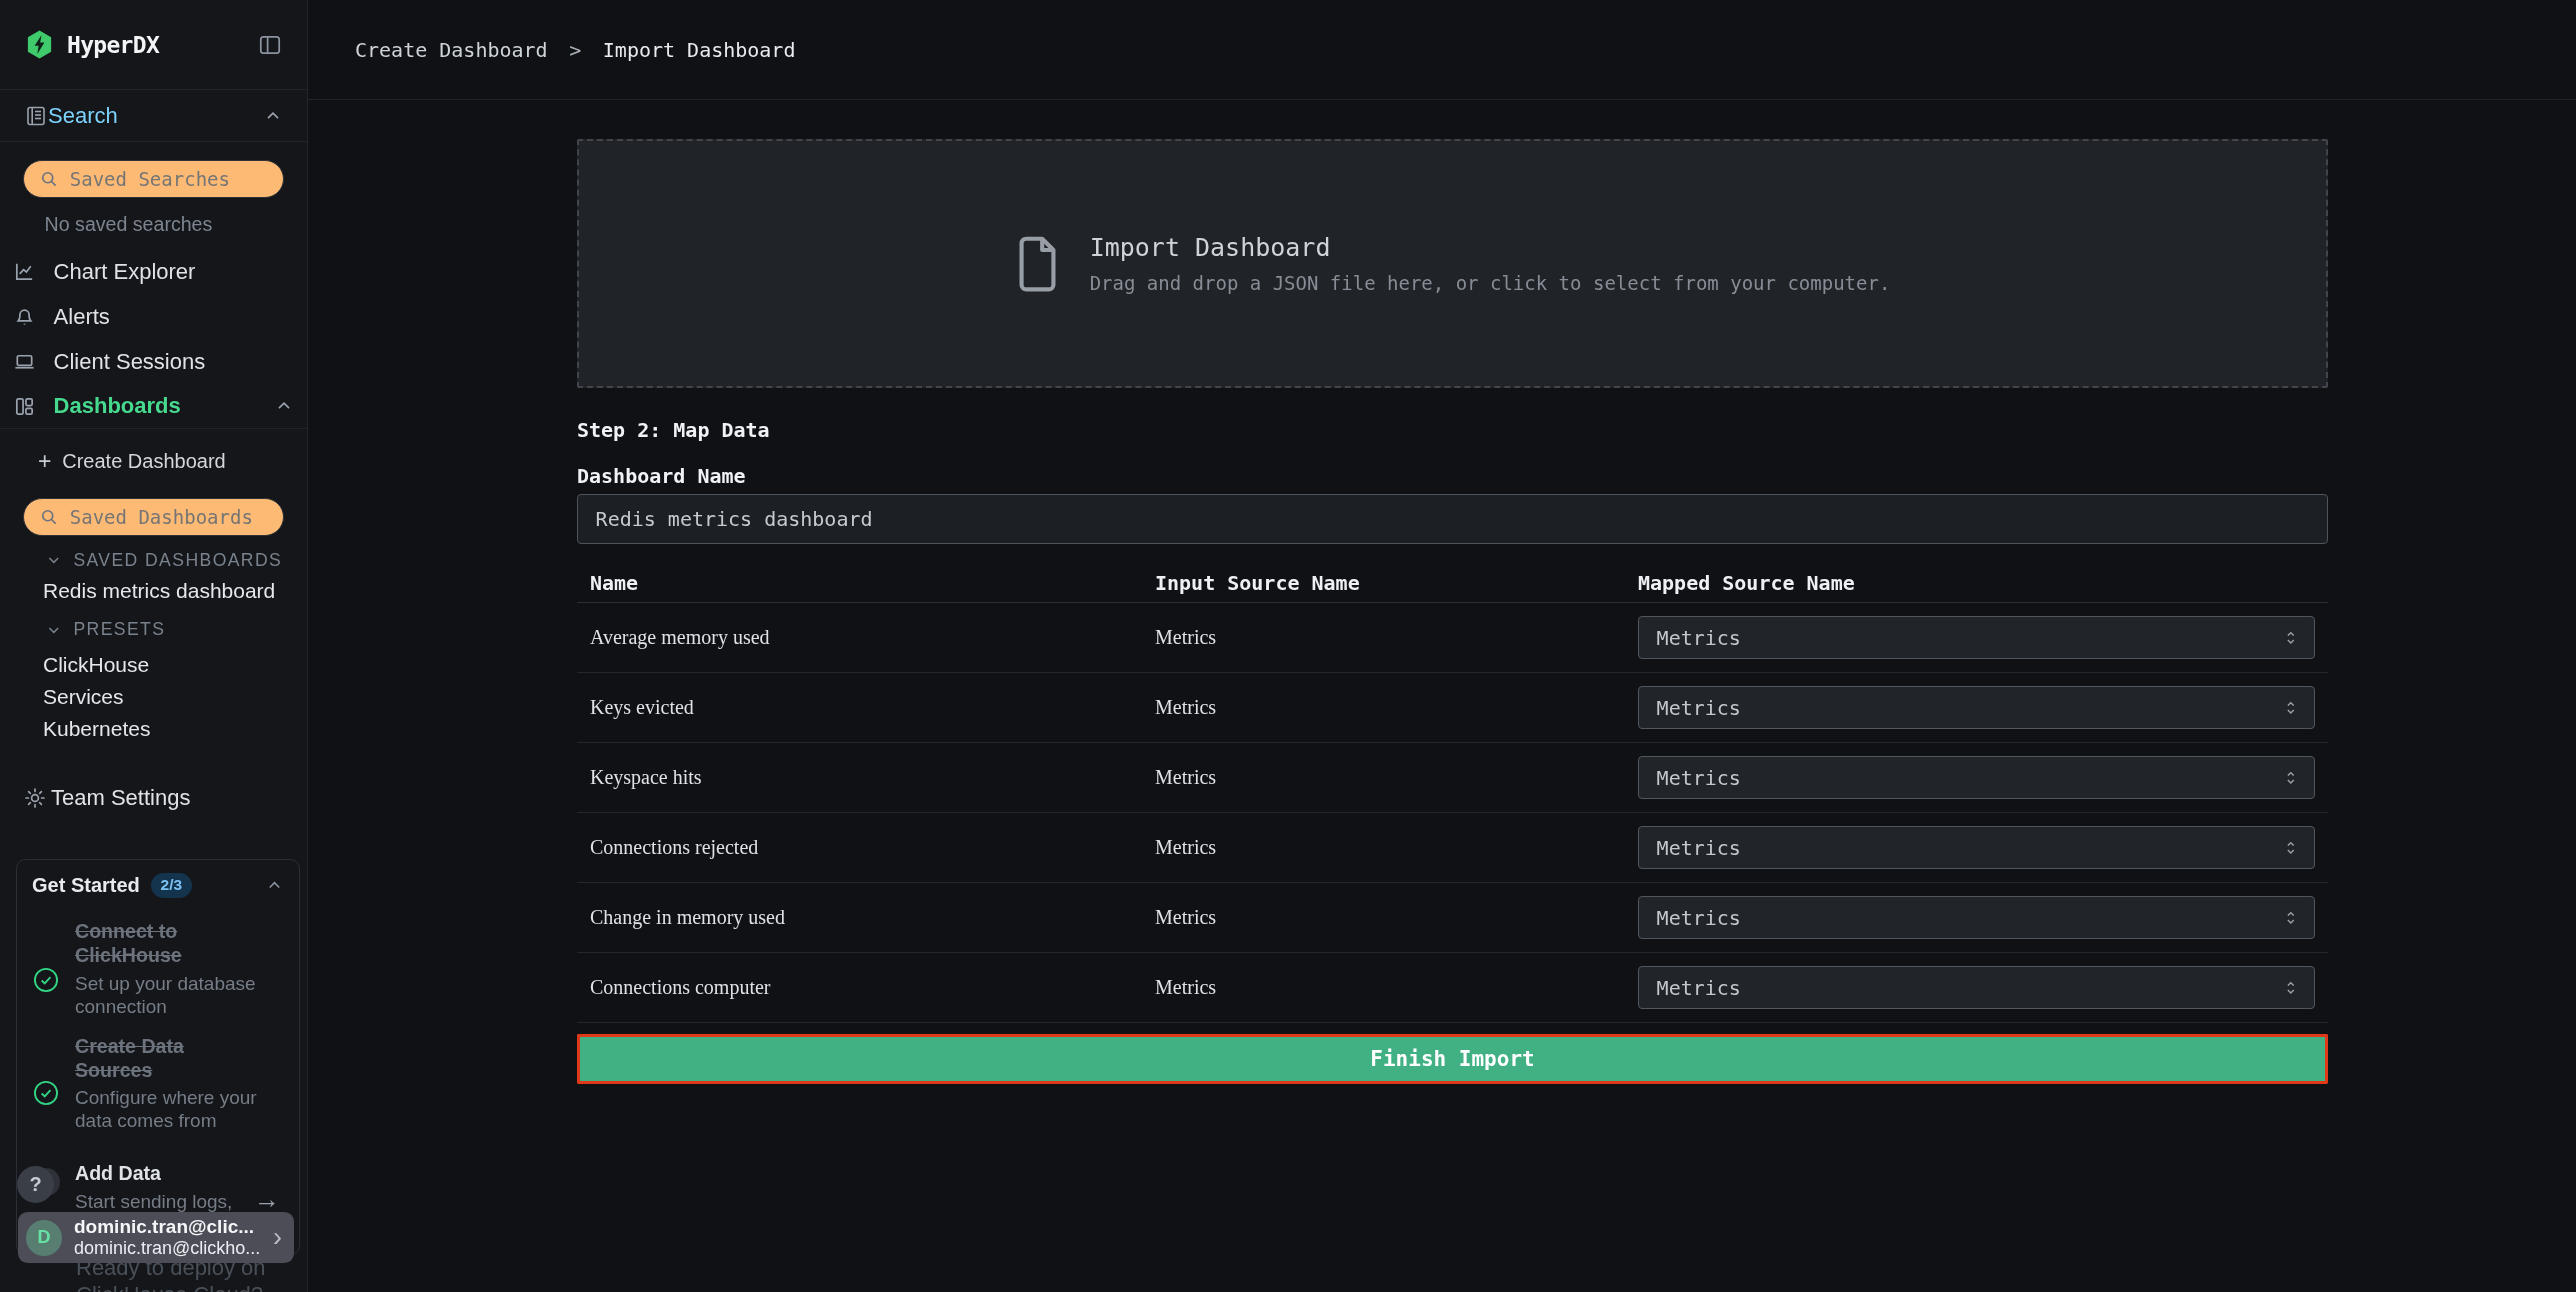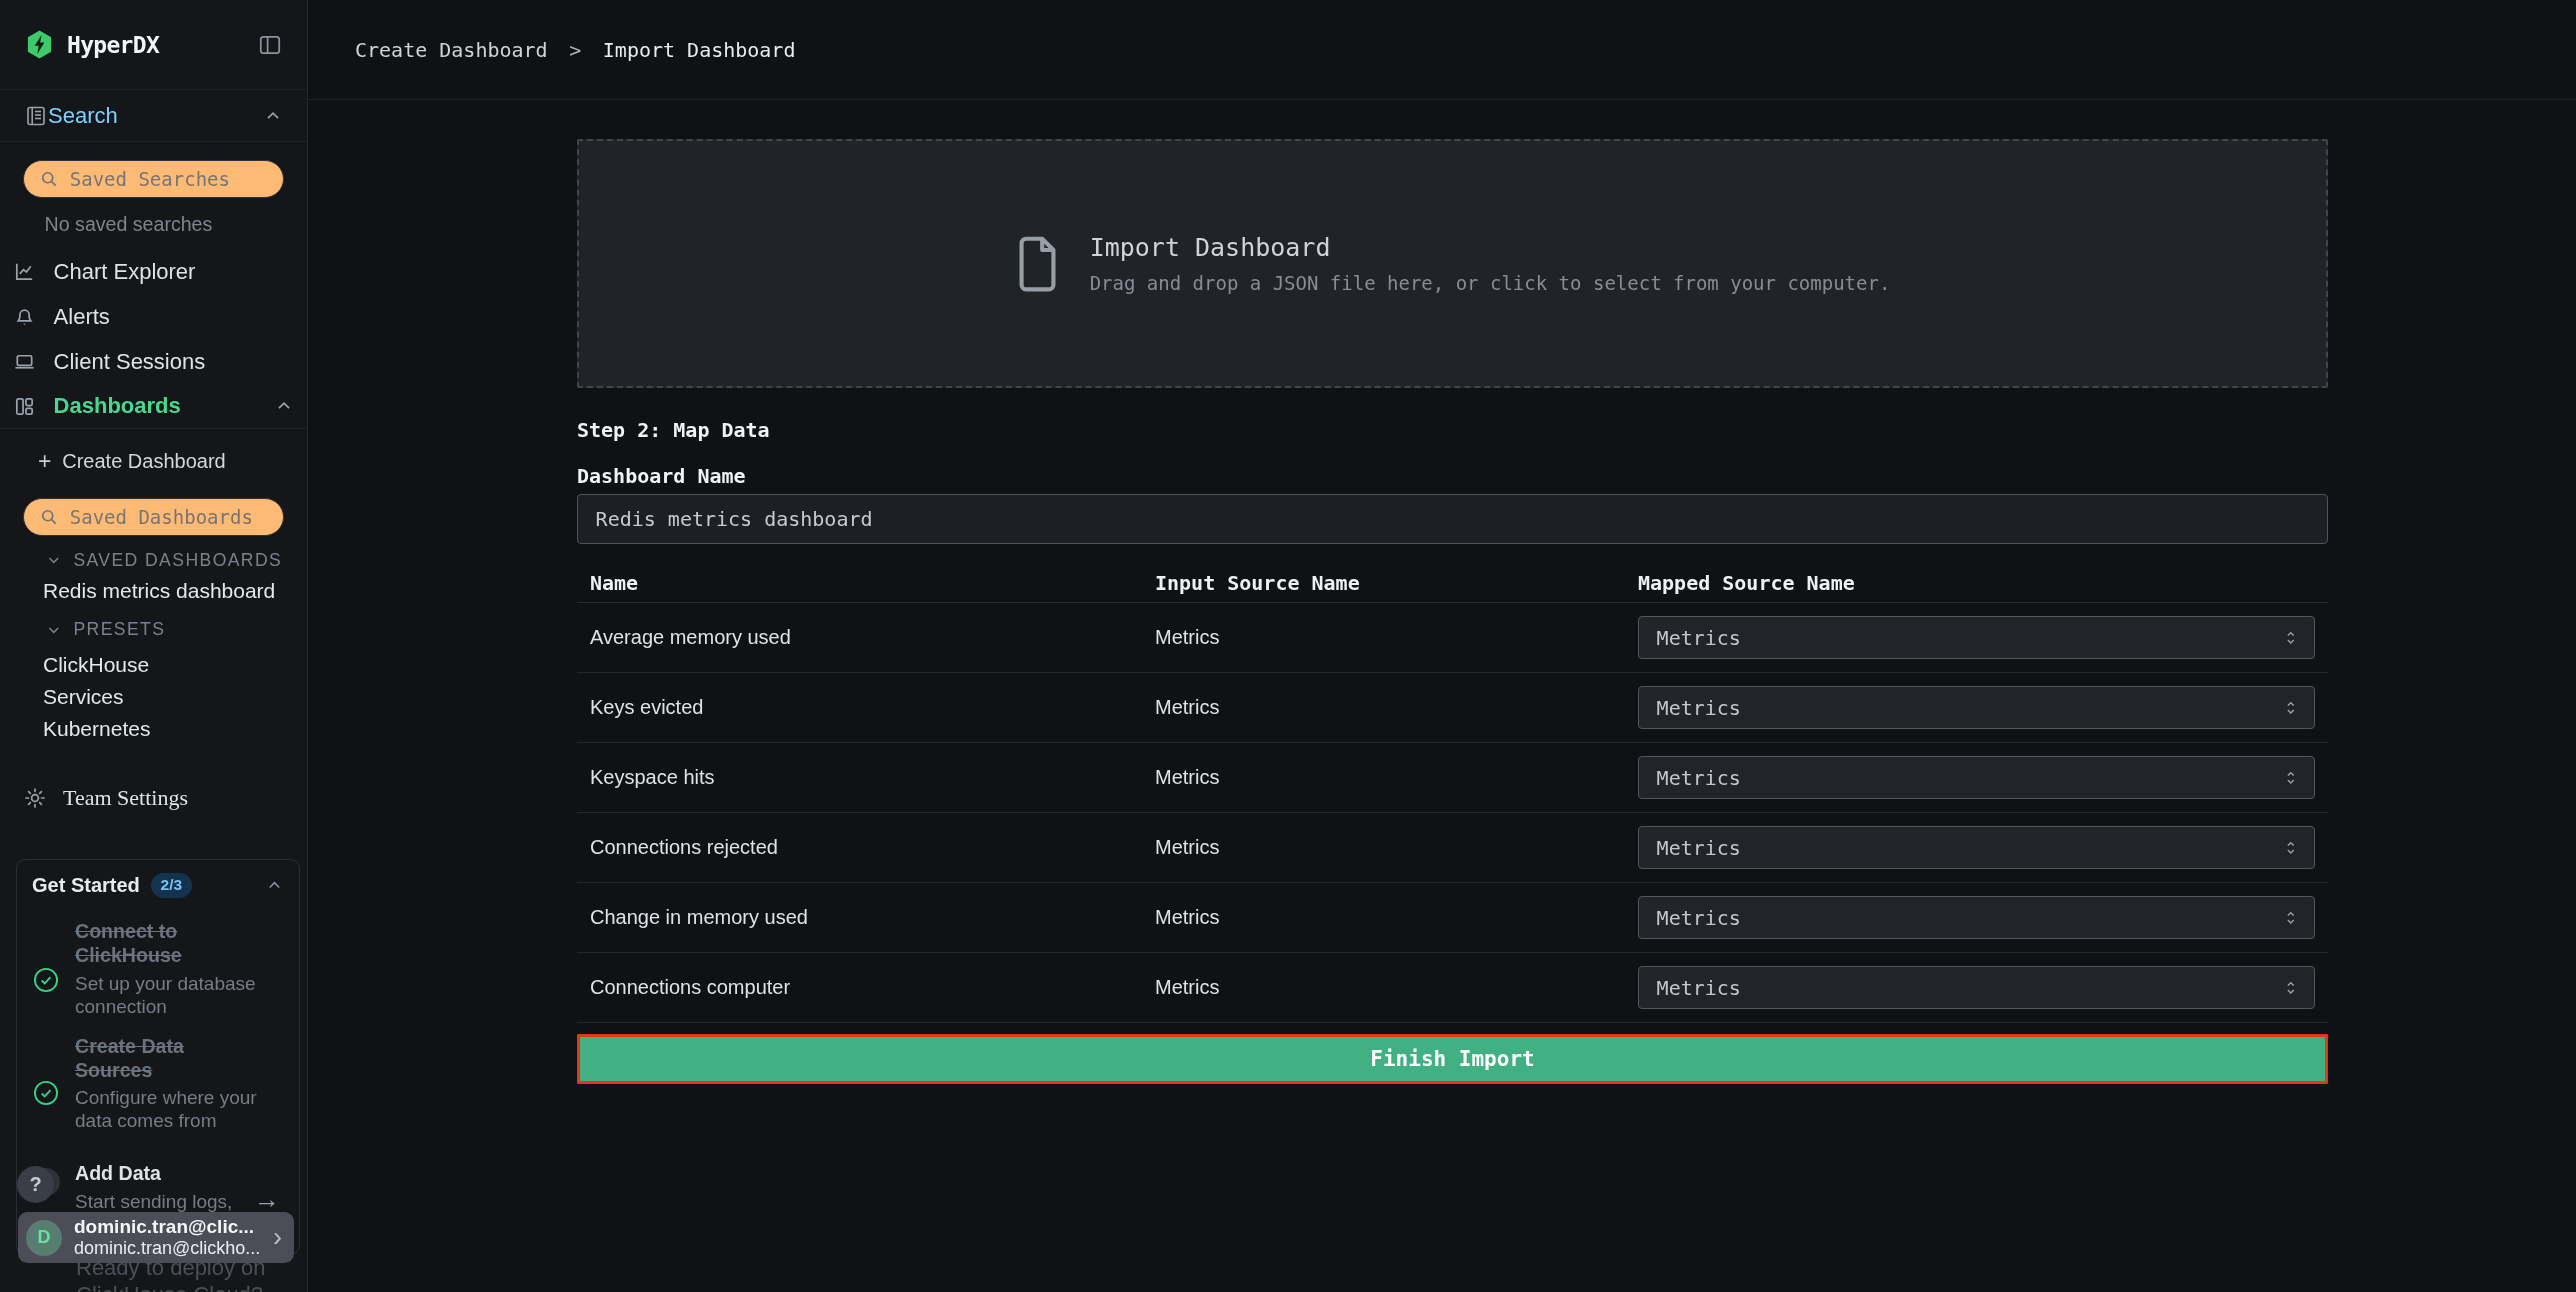--- a/index.html
+++ b/index.html
@@ -35,21 +35,21 @@
 
   .create-row { height:55px; margin-top:5.4px; display:flex; align-items:center; padding-left:38px; cursor:pointer; }
   .create-row .plus { font-size:23px; color:#c9ced5; }
   .create-row .lbl { font-size:20px; color:#d3d7dc; margin-left:10.8px; }
 
   .group-label { margin-top:12px; display:flex; align-items:center; padding-left:45px; height:24px; cursor:pointer; }
   .group-label .lbl { margin-left:10.8px; font-size:17.6px; letter-spacing:1.4px; color:#7a828d; }
   .side-link { padding-left:43px; height:32px; display:flex; align-items:center; font-size:21px; color:#e4e7ec; cursor:pointer; }
 
   .team-row { margin-top:31px; height:45px; display:flex; align-items:center; padding:0 23px; cursor:pointer; }
-  .team-row .lbl { font-size:22px; color:#dfe3e7; margin-left:16px;font-family:Liberation Serif, serif; }
+  .team-row .lbl { font-size:22px; color:#dfe3e7; margin-left:4px; }
 
   
   .gs-card { position:relative; margin:38px 13.5px 0 16px; width:284px; border:1.4px solid #2b2e34; border-radius:9.5px; padding:10.8px 15px 17.6px 15px; background:#14161a; }
   .gs-head { display:flex; align-items:center; height:30px; }
   .gs-title { font-size:20px; font-weight:bold; color:#e8ebee; }
   .gs-badge { margin-left:10.8px; background:#14344e; color:#7cc0f3; font-weight:bold; font-size:15.5px; border-radius:675px; padding:3.4px 10px; }
   .gs-head .icon { margin-left:auto; }
   .gs-item { display:flex; margin-top:20px; position:relative; cursor:pointer; }
   .gs-ico-col { width:43px; flex:none; display:flex; justify-content:flex-start; padding-top:17.6px; }
   .gs-ico-col.center { padding-top:23px; }
@@ -88,21 +88,21 @@
 
   .step-title { margin-top:30px; font-family:"DejaVu Sans Mono","Liberation Mono",monospace; font-weight:bold; font-size:20px; color:#f0f2f5; }
   .field-label { margin-top:21.6px; font-family:"DejaVu Sans Mono","Liberation Mono",monospace; font-weight:bold; font-size:20px; color:#f0f2f5; }
   .name-input { margin-top:6.8px; width:100%; height:50px; background:#1c1f24; border:1.4px solid #4e545c; border-radius:4px; font-family:"DejaVu Sans Mono","Liberation Mono",monospace; font-size:20px; color:#c6cbd1; padding:0 17.6px; outline:none; display:block; }
 
   .map-table { margin-top:20px; }
   .t-row { display:grid; grid-template-columns:578px 483px 1fr; align-items:center; }
   .t-head { height:39px; border-bottom:1.4px solid #2a2d33; }
   .t-head .cell { font-family:"DejaVu Sans Mono","Liberation Mono",monospace; font-weight:bold; font-size:20px; color:#eef0f3; }
   .t-body .t-row { height:70px; border-bottom:1.4px solid #24272c; }
-  .t-body .cell { font-family:Liberation Sans, sans-serif; font-size:20px; color:#dfe3e8; }
+  .t-body .cell { font-family:Liberation Serif, serif; font-size:20px; color:#dfe3e8; }
   .cell.first { padding-left:13px; }
 
   .select { width:calc(100% - 13.5px); height:43px; background:#212429; border:1.4px solid #51575f; border-radius:4px; display:flex; align-items:center; padding:0 13.5px 0 17.6px; cursor:pointer; }
   .select .val { flex:1; font-family:"DejaVu Sans Mono","Liberation Mono",monospace; font-size:20px; color:#c3c8cf; }
 
   .finish-btn { margin-top:10.8px; width:100%; height:50px; background:#41b183; border:3.4px solid #e0391a; border-radius:1.4px; display:flex; align-items:center; justify-content:center; font-family:"DejaVu Sans Mono","Liberation Mono",monospace; font-weight:bold; font-size:21px; color:#ffffff; cursor:pointer; }
 </style>
 </head>
 <body>
 

